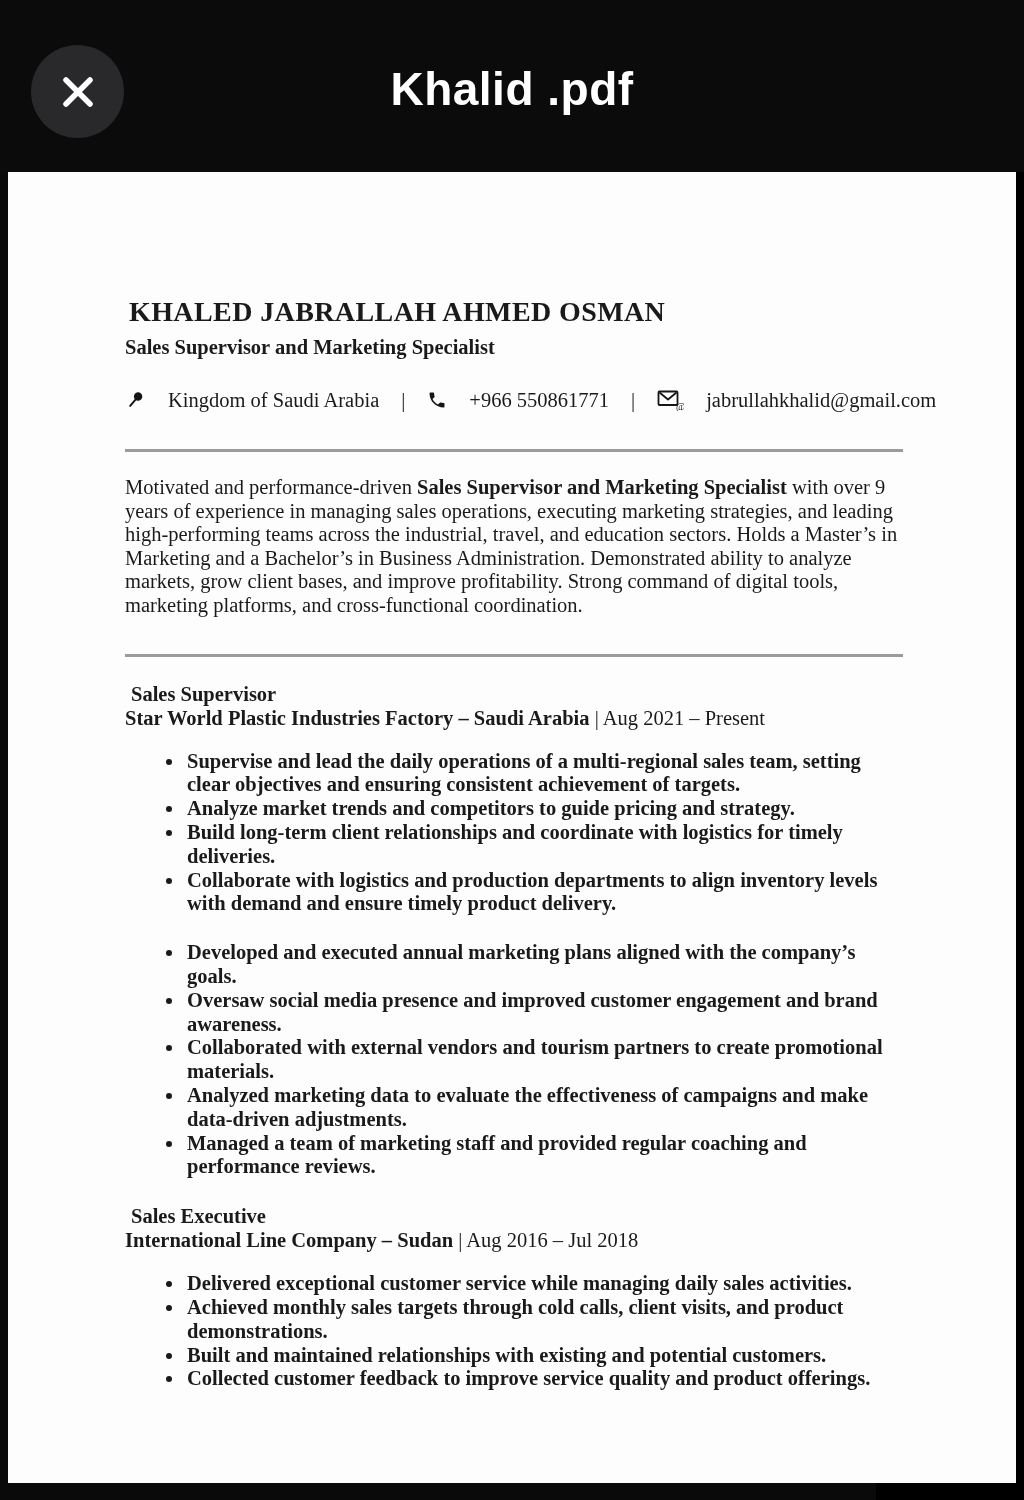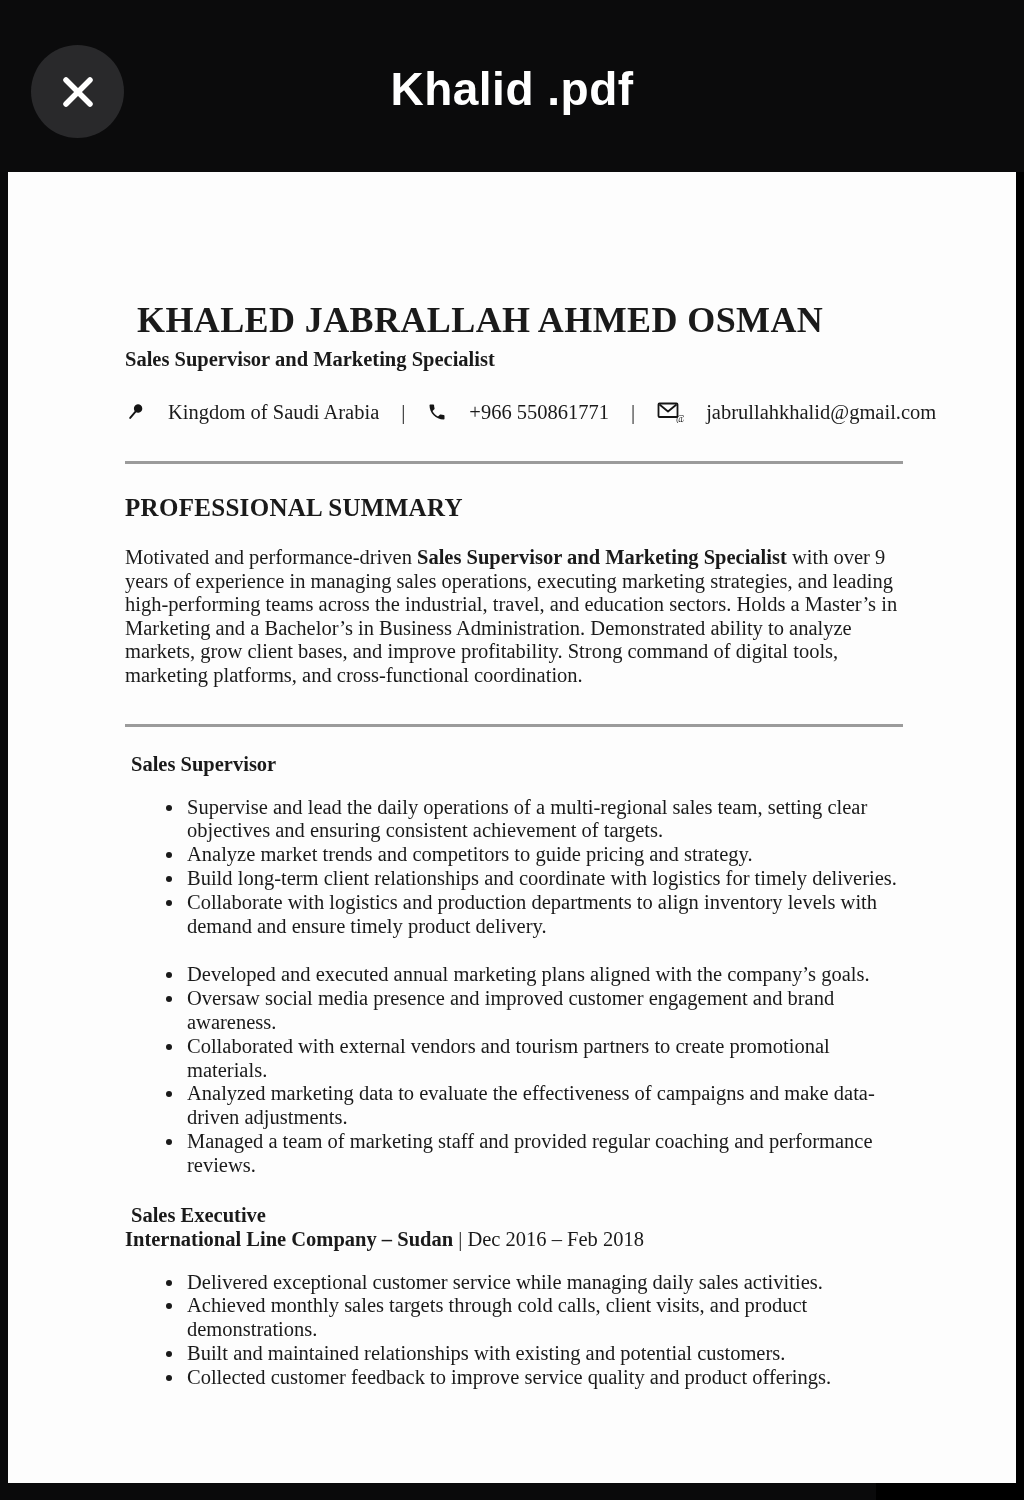--- a/index.html
+++ b/index.html
@@ -33,21 +33,21 @@
   .page {
     position: absolute; left: 8px; top: 172px; width: 1008px; height: 1311px;
     background: #fdfdfd;
   }
   .doc {
     padding: 121px 113px 0 117px;
     color: #1a1a1a;
     font-size: 20.5px;
   }
   .resume-name {
-    margin: 12px; font-size: 36px; font-weight: 700; letter-spacing: 0.4px;
+    margin: 4px; font-size: 28px; font-weight: 700; letter-spacing: 0.4px;
     line-height: 30px;
   }
   .headline { font-weight: 700; font-size: 20.5px; margin-top: 8px; line-height: 24px; }
 
   .contact {
     margin-top: 28px; display: flex; align-items: center; gap: 22px;
     line-height: 26px; white-space: nowrap;
   }
   .contact .icon { display: inline-flex; align-items: center; }
   .contact .icon svg { display: block; }
@@ -64,21 +64,21 @@
   }
 
   .job { margin-top: 25px; }
   .job-title { font-weight: 700; line-height: 24px; margin-left: 6px; }
   .job-line { line-height: 24px; }
   .job-company { font-weight: 700; }
   .bullets {
     margin: 20px 0 0 0; padding-left: 60px; line-height: 23.8px;
     list-style-type: disc;
   }
-  .bullets li { padding-left: 2px; margin: 0; }
+  .bullets li { padding-left: 2px; margin: 0; font-weight: bold; }
 </style>
 </head>
 <body>
 
 <div class="screen">
 
   <header class="topbar">
     <div class="viewer-title">Khalid .pdf</div>
     <button class="close-btn">
       <span style="display:flex;">
@@ -119,50 +119,50 @@
             <rect x="1.5" y="2.5" width="19" height="13.5" rx="1" fill="none" stroke="#151515" stroke-width="1.8"></rect>
             <path d="M2.5 3.5 L11 10.5 L19.5 3.5" fill="none" stroke="#151515" stroke-width="1.8" stroke-linejoin="round"></path>
             <text x="19" y="21" font-size="10" font-family="Liberation Serif, serif" fill="#151515">@</text>
           </svg>
         </span>
         <span>jabrullahkhalid@gmail.com</span>
       </div>
 
       <hr class="rule">
 
-      <h2 class="section-heading">PROFESSIONAL SUMMARY</h2>
       <p class="summary"><span>Motivated and performance-driven </span><b>Sales Supervisor and Marketing Specialist</b><span> with over 9 years of experience in managing sales operations, executing marketing strategies, and leading high-performing teams across the industrial, travel, and education sectors. Holds a Master’s in Marketing and a Bachelor’s in Business Administration. Demonstrated ability to analyze markets, grow client bases, and improve profitability. Strong command of digital tools, marketing platforms, and cross-functional coordination.</span></p>
 
       <hr class="rule">
 
 
       <div id="jobs">
   <section class="job">
     <div class="job-title">Sales Supervisor</div>
+    <div class="job-line"><b class="job-company">Star World Plastic Industries Factory – Saudi Arabia</b><span class="job-dates"> | Aug 2021 – Present</span></div>
     <ul class="bullets">
               <li>Supervise and lead the daily operations of a multi-regional sales team, setting clear objectives and ensuring consistent achievement of targets.</li>
               <li>Analyze market trends and competitors to guide pricing and strategy.</li>
               <li>Build long-term client relationships and coordinate with logistics for timely deliveries.</li>
               <li>Collaborate with logistics and production departments to align inventory levels with demand and ensure timely product delivery.</li>
             </ul>
   </section>
 
   <section class="job">
     <ul class="bullets">
               <li>Developed and executed annual marketing plans aligned with the company’s goals.</li>
               <li>Oversaw social media presence and improved customer engagement and brand awareness.</li>
               <li>Collaborated with external vendors and tourism partners to create promotional materials.</li>
               <li>Analyzed marketing data to evaluate the effectiveness of campaigns and make data-driven adjustments.</li>
               <li>Managed a team of marketing staff and provided regular coaching and performance reviews.</li>
             </ul>
   </section>
 
   <section class="job">
     <div class="job-title">Sales Executive</div>
-    <div class="job-line"><b class="job-company">International Line Company – Sudan</b><span class="job-dates"> | Dec 2016 – Feb 2018</span></div>
+    <div class="job-line"><b class="job-company">International Line Company – Sudan</b><span class="job-dates"> | Aug 2016 – Jul 2018</span></div>
     <ul class="bullets">
               <li>Delivered exceptional customer service while managing daily sales activities.</li>
               <li>Achieved monthly sales targets through cold calls, client visits, and product demonstrations.</li>
               <li>Built and maintained relationships with existing and potential customers.</li>
               <li>Collected customer feedback to improve service quality and product offerings.</li>
             </ul>
   </section>
 </div>
 
     </div>

